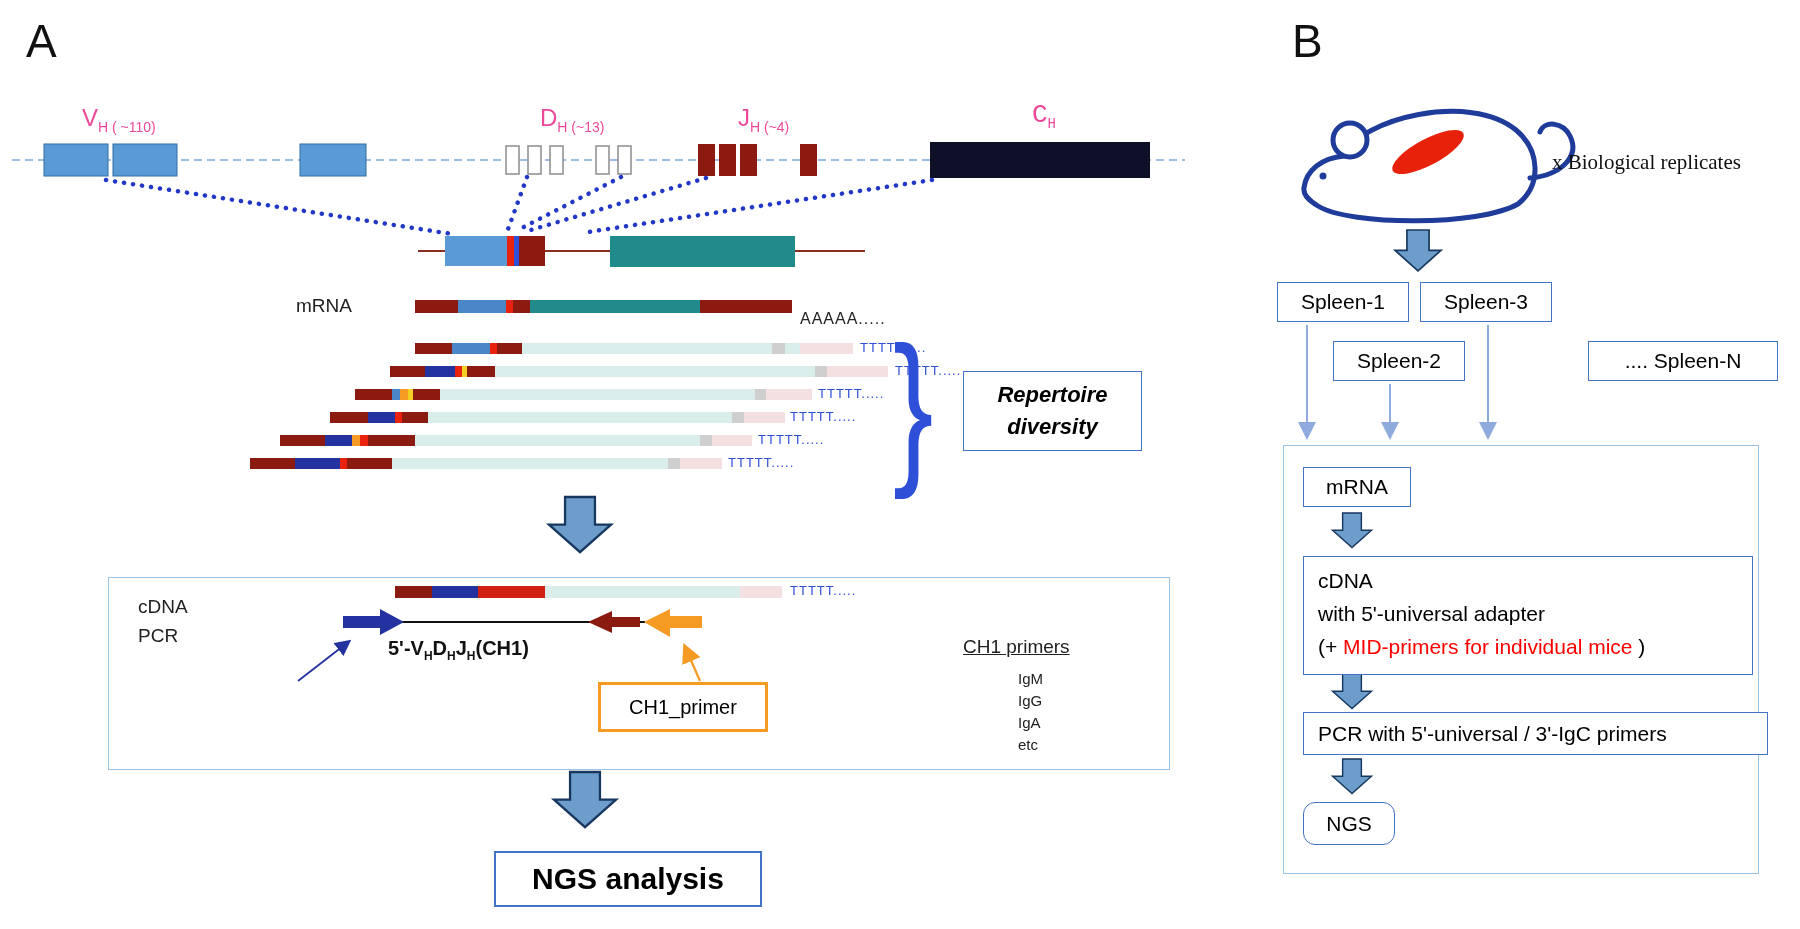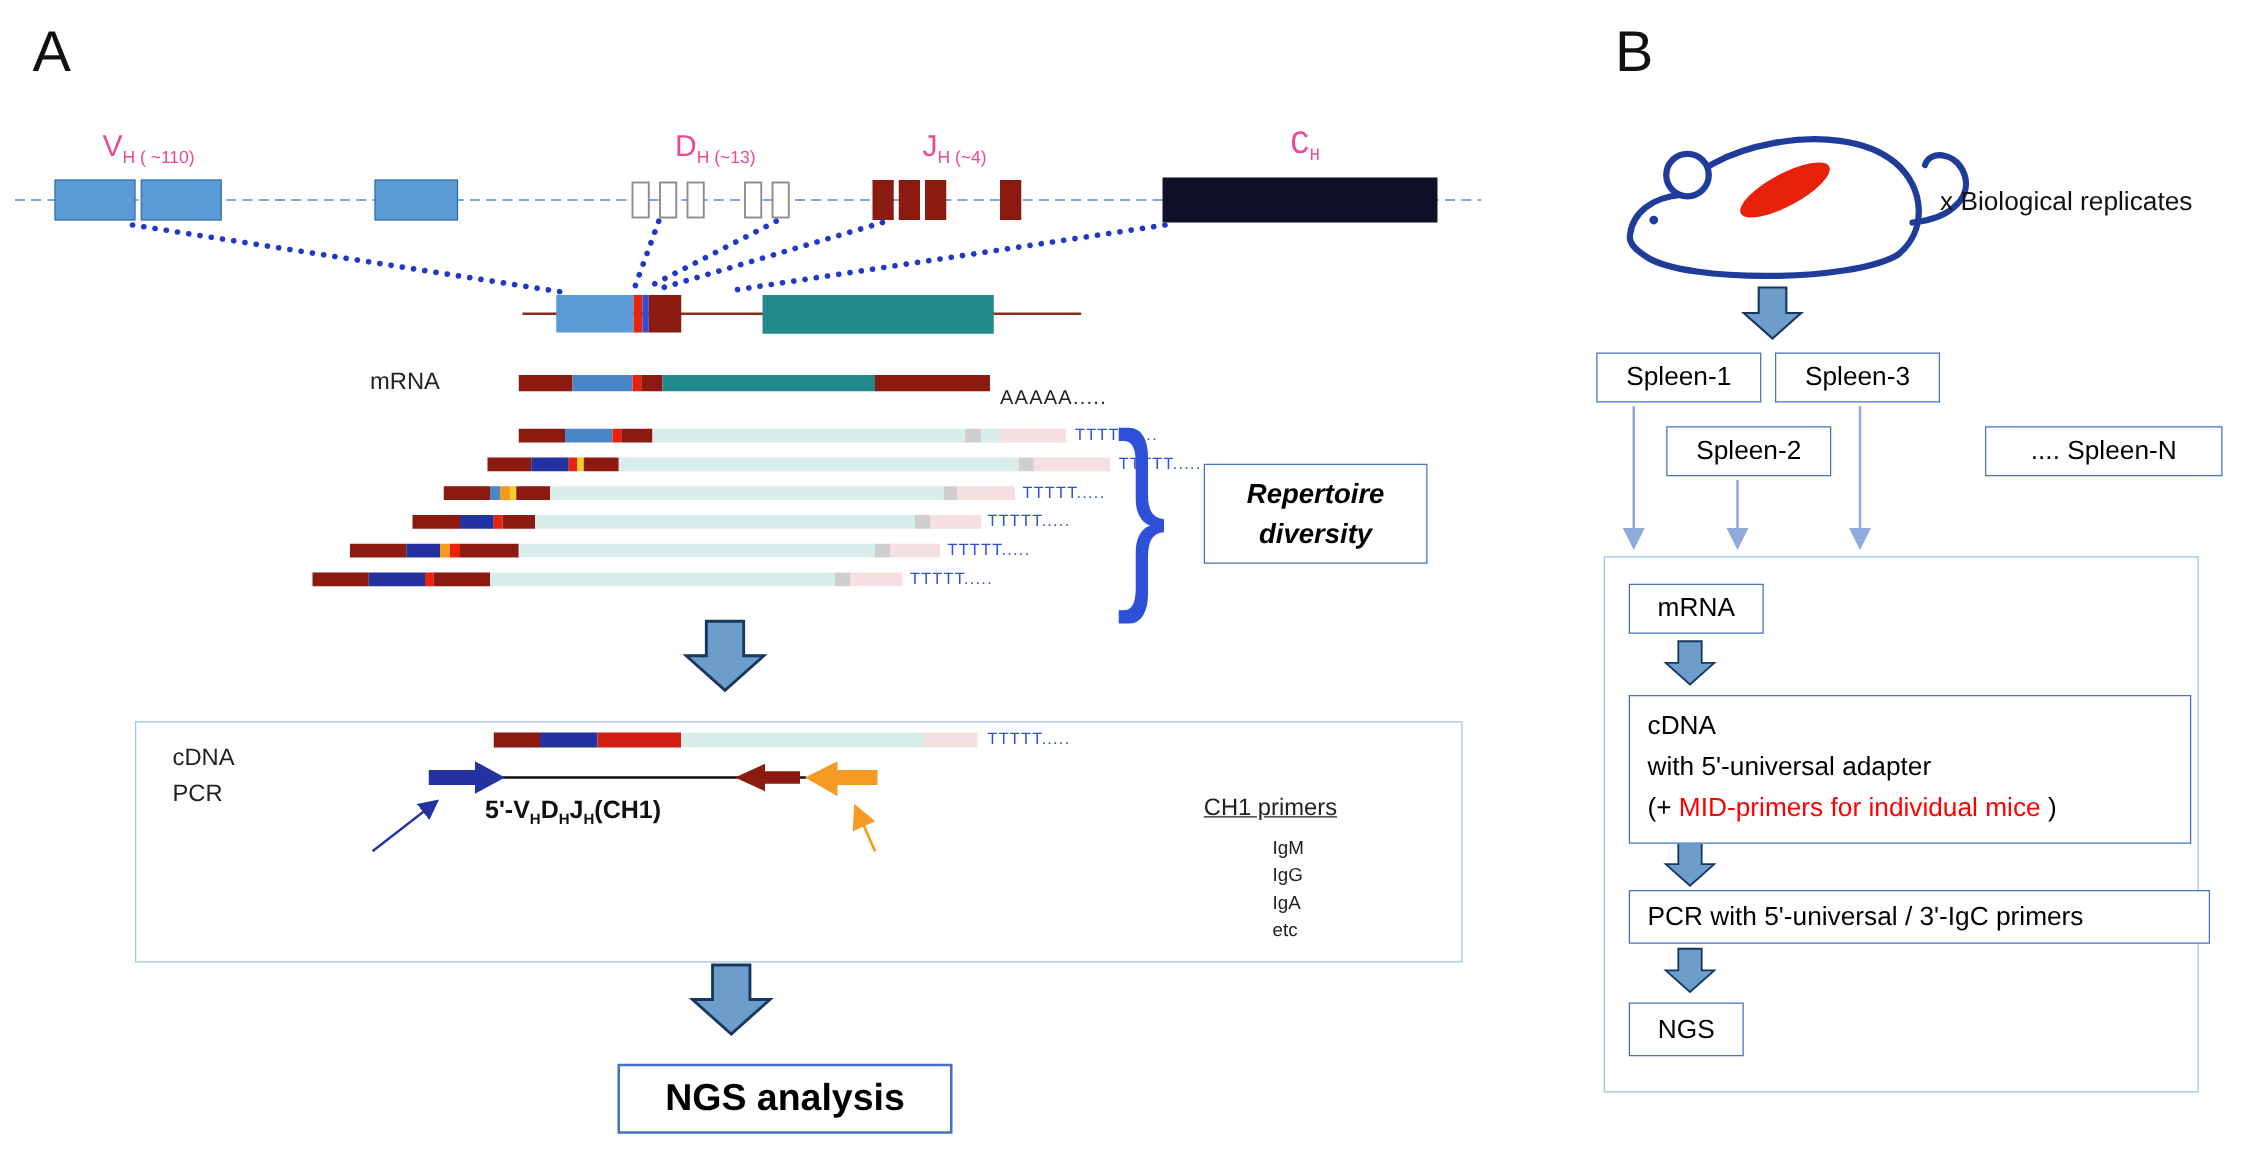--- a/index.html
+++ b/index.html
@@ -23,21 +23,21 @@
   .ngs-a{font-weight:bold;font-size:30px;border-width:2px;}
   .product{position:absolute;font-weight:bold;font-size:20px;color:#111;}
   .product sub{font-size:12px;vertical-align:sub;}
   .primers-title{position:absolute;font-size:19px;text-decoration:underline;color:#222;}
   .primers-list{position:absolute;font-size:15px;color:#222;line-height:22px;}
   .spleen{font-size:21px;}
   .flow-box{font-size:21px;}
   .cdna-multiline{flex-direction:column;align-items:flex-start;justify-content:flex-start;
                   padding:7px 0 0 14px;font-size:21px;line-height:33px;}
   .red{color:#FF0000;}
-  .repl{position:absolute;font-size:21px;color:#111;}
+  .repl{position:absolute;font-size:21px;color:#111;font-family:Liberation Serif, serif;}
 </style>
 </head>
 <body>
 
 <div class="stage">
 
   <svg class="layer" width="1800" height="929" viewBox="0 0 1800 929">
     <defs>
       <g id="blockArrow">
         <polygon points="-13,0 13,0 13,24 27,24 0,48 -27,24 -13,24" fill="#6D9ECB" stroke="#17375E" stroke-width="2" stroke-linejoin="miter"></polygon>
@@ -234,20 +234,23 @@
   <div class="panelbox" style="left:108px;top:577px;width:1060px;height:191px;"></div>
 
   <div class="small-label" style="left:138px;top:596px;">cDNA</div>
   <div class="small-label" style="left:138px;top:625px;">PCR</div>
   <span class="tail" style="left:790px;top:583px;">TTTTT.....</span>
 
   <div class="product" style="left:388px;top:637px;">
     <span>5'-V</span><sub>H</sub><span>D</span><sub>H</sub><span>J</span><sub>H</sub><span>(CH1)</span>
   </div>
 
+  <div class="bluebox orange-box" style="left:598px;top:682px;width:164px;height:44px;">
+    <span>CH1_primer</span>
+  </div>
 
   <div class="primers-title" style="left:963px;top:636px;">CH1 primers</div>
   <div class="primers-list" style="left:1018px;top:668px;">
     <div>IgM</div>
     <div>IgG</div>
     <div>IgA</div>
     <div>etc</div>
   </div>
 
   <div class="bluebox ngs-a" style="left:494px;top:851px;width:264px;height:52px;text-align:right;">
@@ -279,17 +282,17 @@
   <div class="bluebox cdna-multiline" style="left:1303px;top:556px;width:434px;height:110px;">
     <div>cDNA</div>
     <div>with 5'-universal adapter</div>
     <div><span>(+ </span><span class="red">MID-primers for individual mice</span><span> )</span></div>
   </div>
 
   <div class="bluebox flow-box" style="left:1303px;top:712px;width:449px;height:41px;justify-content:flex-start;padding-left:14px;">
     <span>PCR with 5'-universal / 3'-IgC primers</span>
   </div>
 
-  <div class="bluebox flow-box" style="left:1303px;top:802px;width:90px;height:41px;">
+  <div class="bluebox flow-box" style="left:1303px;top:802px;width:90px;height:41px;border-radius:12px;">
     <span>NGS</span>
   </div>
 
 </div>
 
 </body></html>

